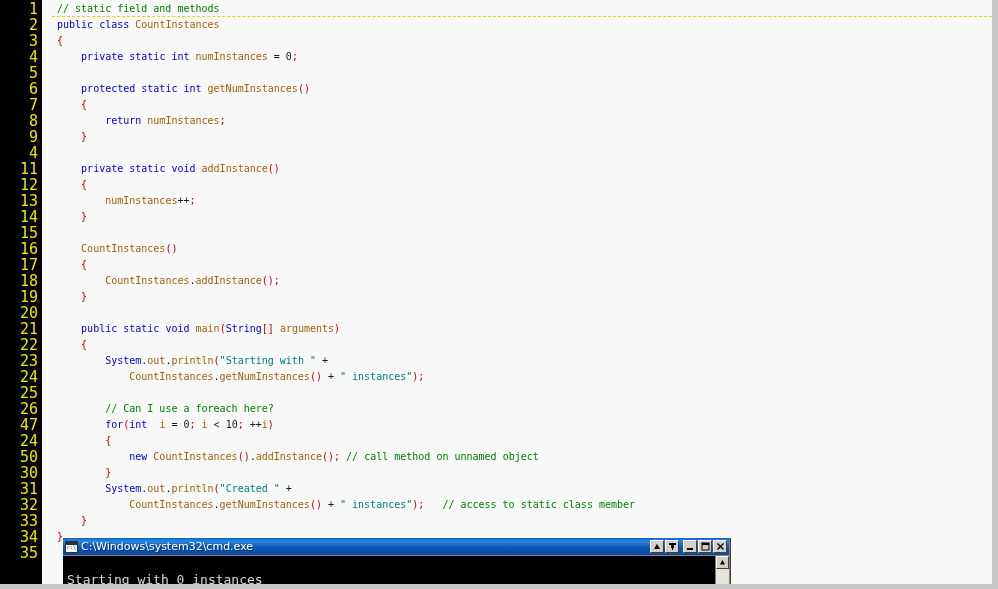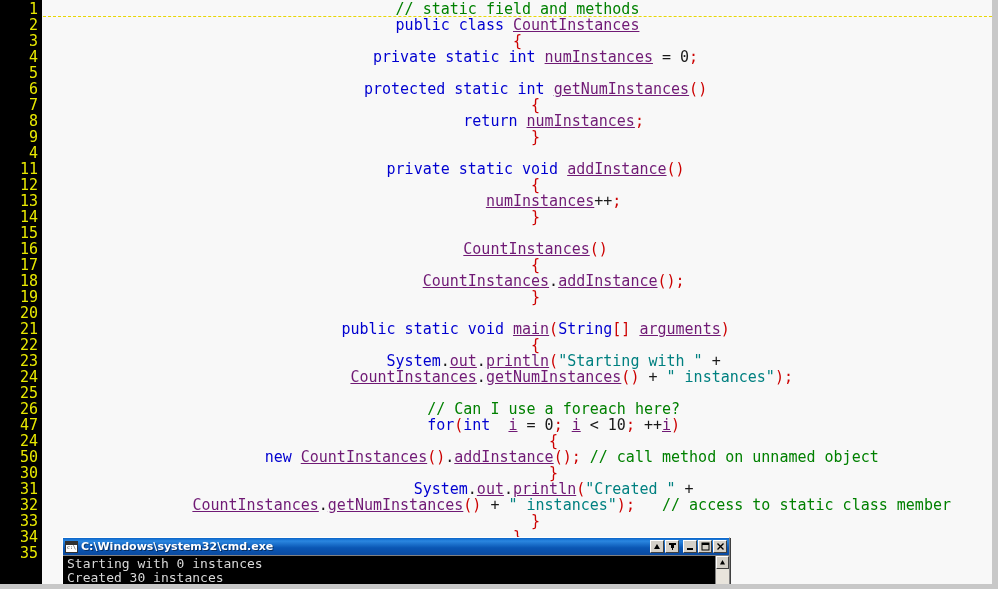--- a/index.html
+++ b/index.html
@@ -53,29 +53,28 @@
   #gutter .ln {
     padding-right: 4px;
     height: 16px;
     white-space: pre;
   }
 
   #code {
     position: relative;
     flex: 1 1 auto;
     background: #f8f8f8;
-    font-size: 15px;
+    font-size: 10px;
     line-height: 16px;
     padding-top: 1px;
-    padding-left: 1px;
+    padding-left: 15px;
     box-sizing: border-box;
     white-space: pre;
     overflow: hidden;
     color: #1a1a1a;
-    text-align: center;
   }
   #code .cl {
     height: 16px;
     white-space: pre;
     position: relative;
   }
   
   #code .cl.marked::after {
     content: "";
     position: absolute;
@@ -83,21 +82,21 @@
     right: -40px;
     bottom: 0px;
     height: 0;
     border-bottom: 1px dashed #e8d800;
   }
 
   .kw  { color: #0000d0; }
   .cm  { color: #008000; }
   .str { color: #008080; }
   .pn  { color: #cc0000; }
-  .id  { color: #701a75; text-decoration: underline; }
+  .id  { color: #a16207; }
 
   
   #cmdwin {
     position: absolute;
     left: 62px;
     top: 537px;
     width: 668px;
     height: 52px;
     background: #d4d0c8;
     border: 1px solid #808080;
@@ -139,21 +138,21 @@
     left: 1px;
     top: 2px;
     font-size: 5px;
     line-height: 6px;
     color: #202020;
     font-family: "DejaVu Sans Mono", "Liberation Mono", monospace;
   }
   #cmdtitletext {
     color: #ffffff;
     font-family: "DejaVu Sans", "Liberation Sans", sans-serif;
-    font-weight: bold;
+    font-weight: normal;
     font-size: 11px;
     line-height: 13px;
     flex: 1 1 auto;
     white-space: nowrap;
     overflow: hidden;
     text-shadow: 1px 1px 0 rgba(0,0,0,0.45);
   }
   #cmdbuttons {
     display: flex;
     align-items: center;
@@ -188,20 +187,21 @@
   }
   #cmdtext {
     flex: 1 1 auto;
     color: #d8d8d8;
     font-family: "DejaVu Sans Mono", "Liberation Mono", monospace;
     font-size: 13px;
     line-height: 14px;
     padding: 1px 12px 0 4px;
     white-space: pre;
     overflow: hidden;
+    margin-top: 16px;
   }
   #cmdscroll {
     width: 14px;
     flex: 0 0 14px;
     background: #d4d0c8;
     border-left: 1px solid #808080;
     box-sizing: border-box;
     display: flex;
     flex-direction: column;
   }

